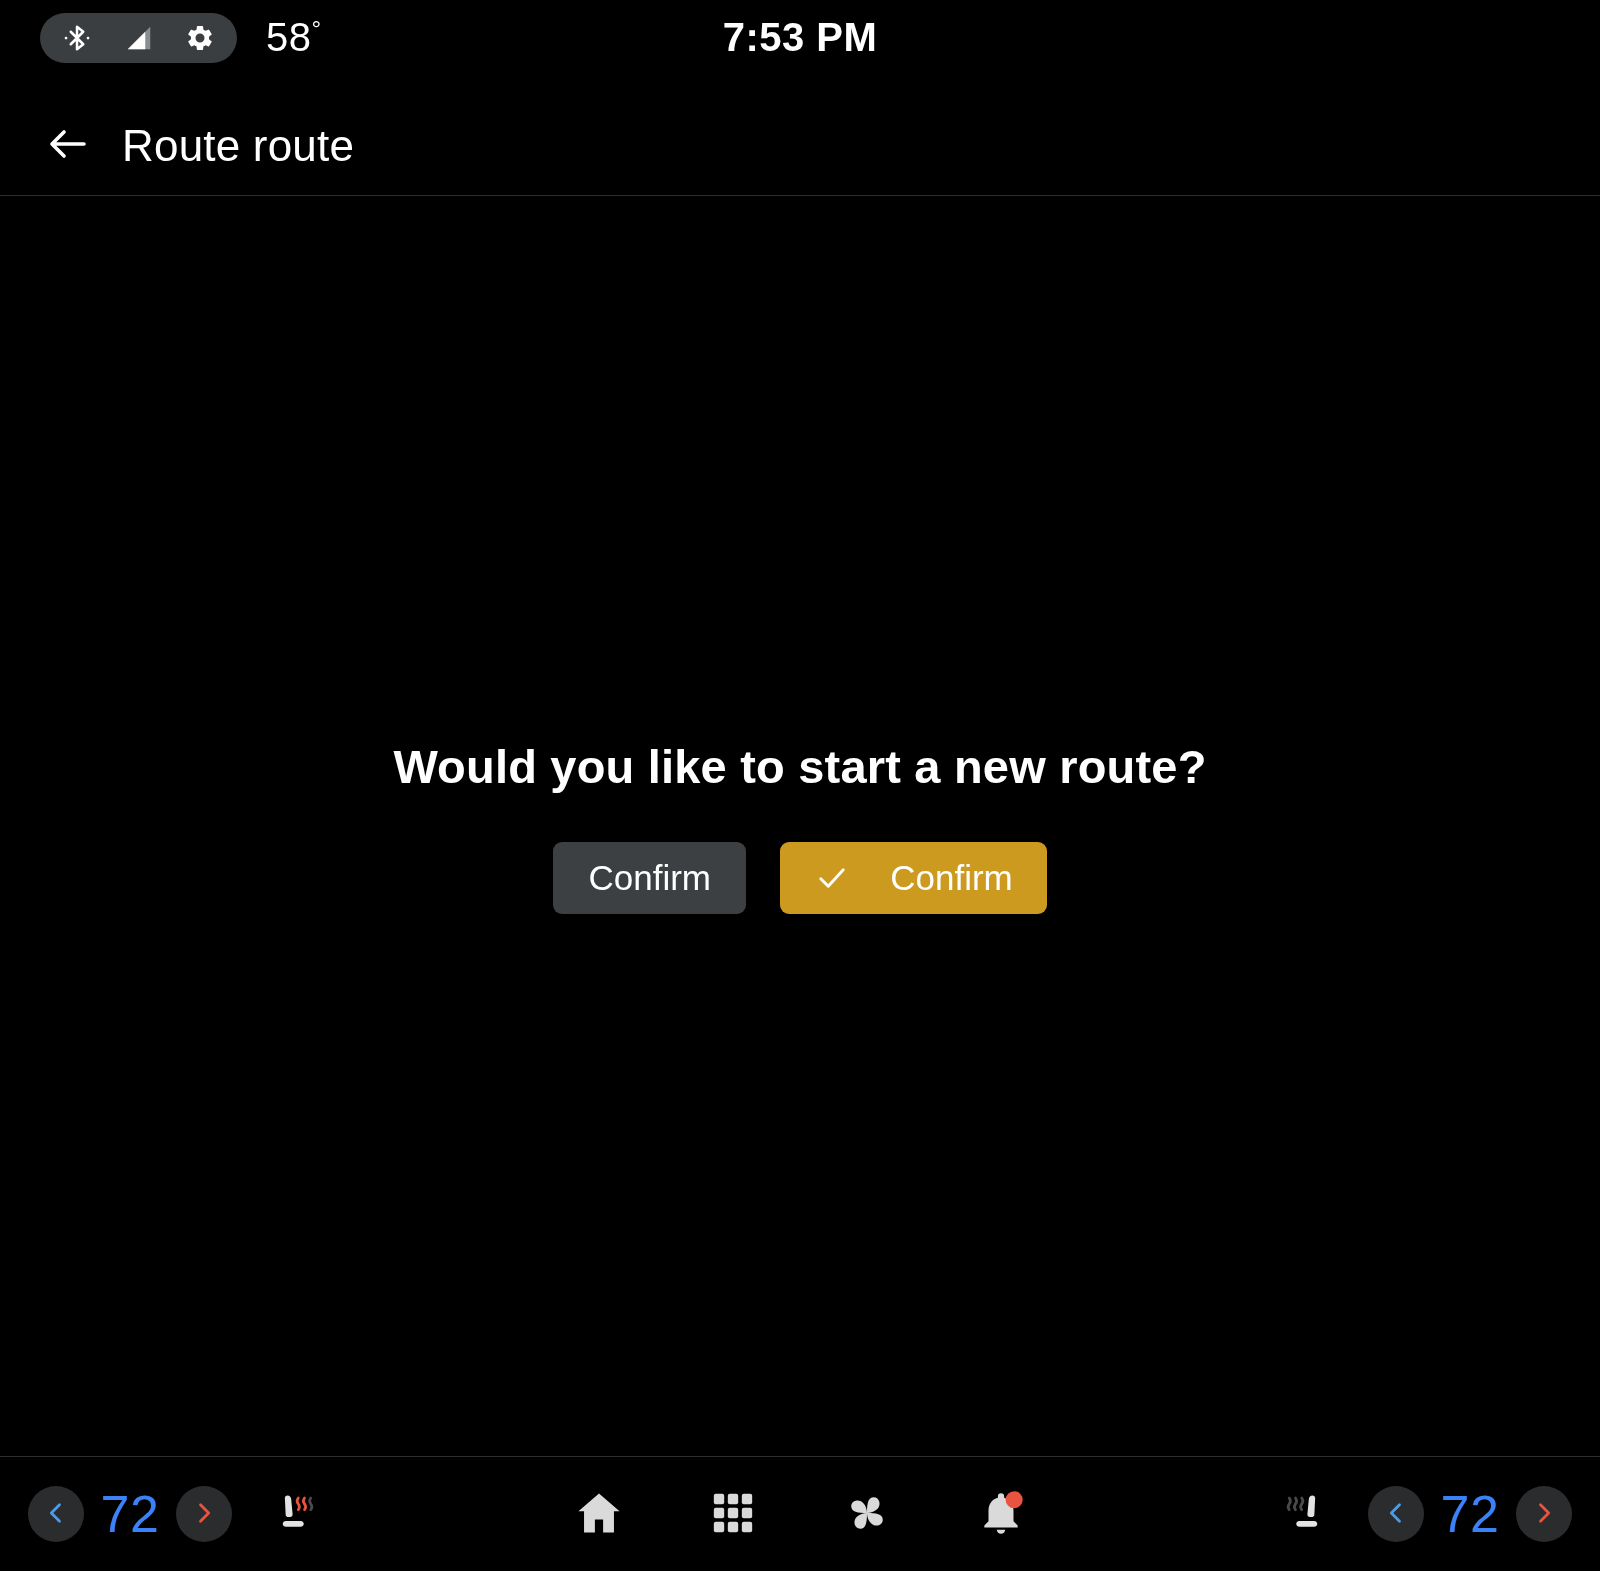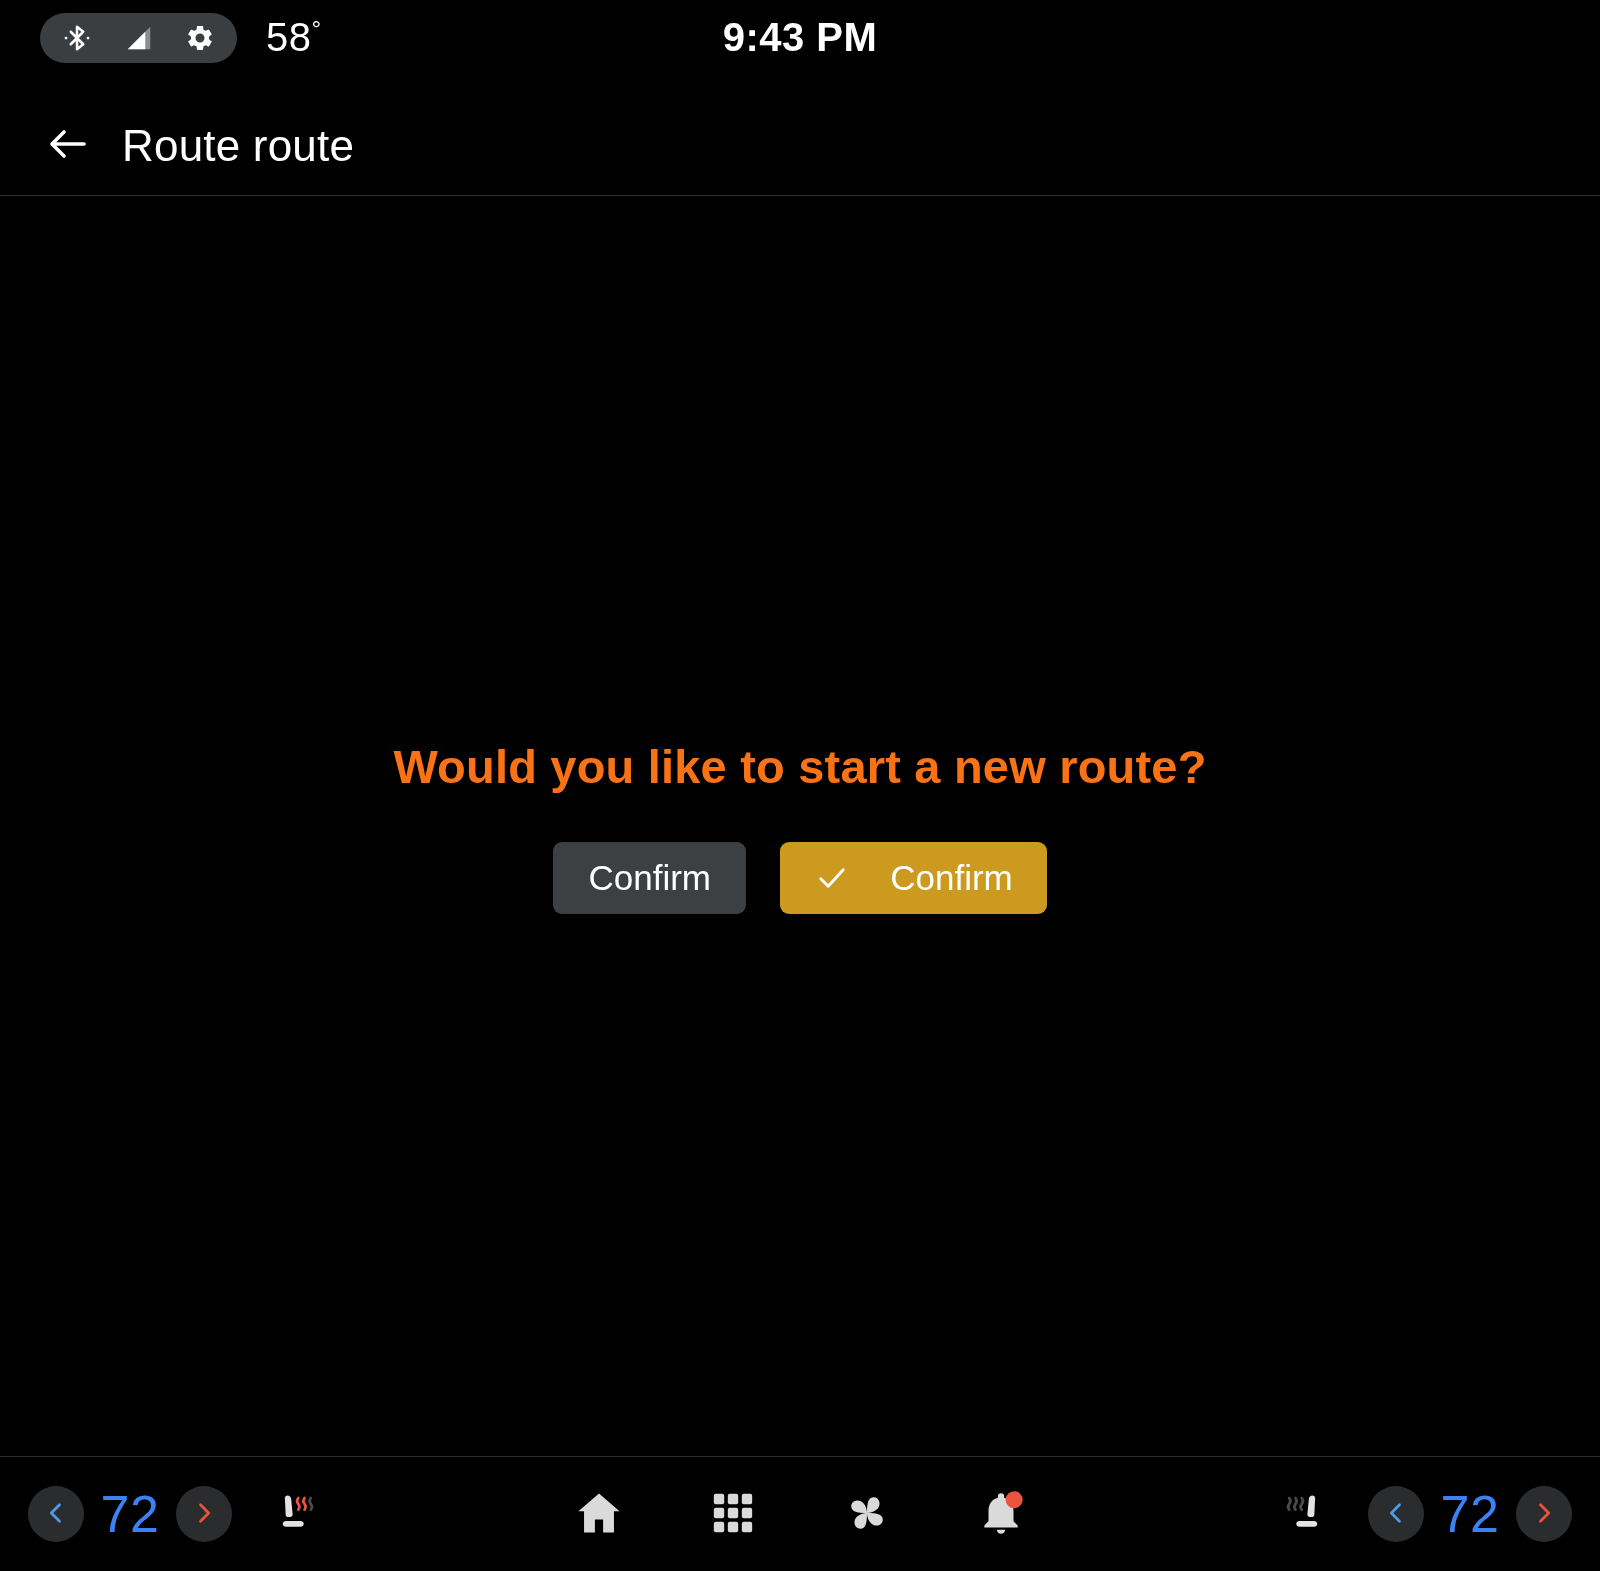--- a/index.html
+++ b/index.html
@@ -75,21 +75,21 @@
     width:1600px; height:1260px;
     background:#000;
   }
   .dialog {
     position:absolute;
     left:0; top:0; width:1600px; height:1260px;
     display:flex; flex-direction:column;
     align-items:center; justify-content:center;
   }
   .dialog-message {
-    font-size:47px; font-weight:700; color:#f97316;
+    font-size:47px; font-weight:700; color:#ffffff;
     text-align:center;
     letter-spacing:0.2px;
     margin-bottom:48px;
   }
   .dialog-actions {
     display:flex; flex-direction:row; align-items:center;
     gap:34px;
   }
   .btn {
     border:none;
@@ -199,21 +199,21 @@
                    0 00.12.64l2.03 1.58a7.07 7.07 0 000 1.88l-2.03 1.58a.5.5 0 00-.12.64l1.92 3.32a.5.5
                    0 00.6.22l2.39-.96c.5.38 1.04.7 1.62.94l.36 2.54a.5.5 0 00.5.42h3.84a.5.5 0
                    00.5-.42l.36-2.54c.58-.24 1.12-.56 1.62-.94l2.39.96a.5.5 0 00.6-.22l1.92-3.32a.5.5
                    0 00-.12-.64l-2.03-1.58zM12 15.6A3.6 3.6 0 1112 8.4a3.6 3.6 0 010 7.2z"></path>
         </svg>
       </span>
     </div>
 
     <div class="status-temp"><span>58</span><span class="deg">°</span></div>
 
-    <div class="status-clock">9:43 PM</div>
+    <div class="status-clock">7:53 PM</div>
   </div>
 
   <div class="app-header">
     <button class="back-btn">
       <span>
         <svg width="48" height="48" viewBox="0 0 24 24" fill="none">
           <path d="M20 12H4M10 6l-6 6 6 6" stroke="#fff" stroke-width="1.8" stroke-linecap="round" stroke-linejoin="round"></path>
         </svg>
       </span>
     </button>

